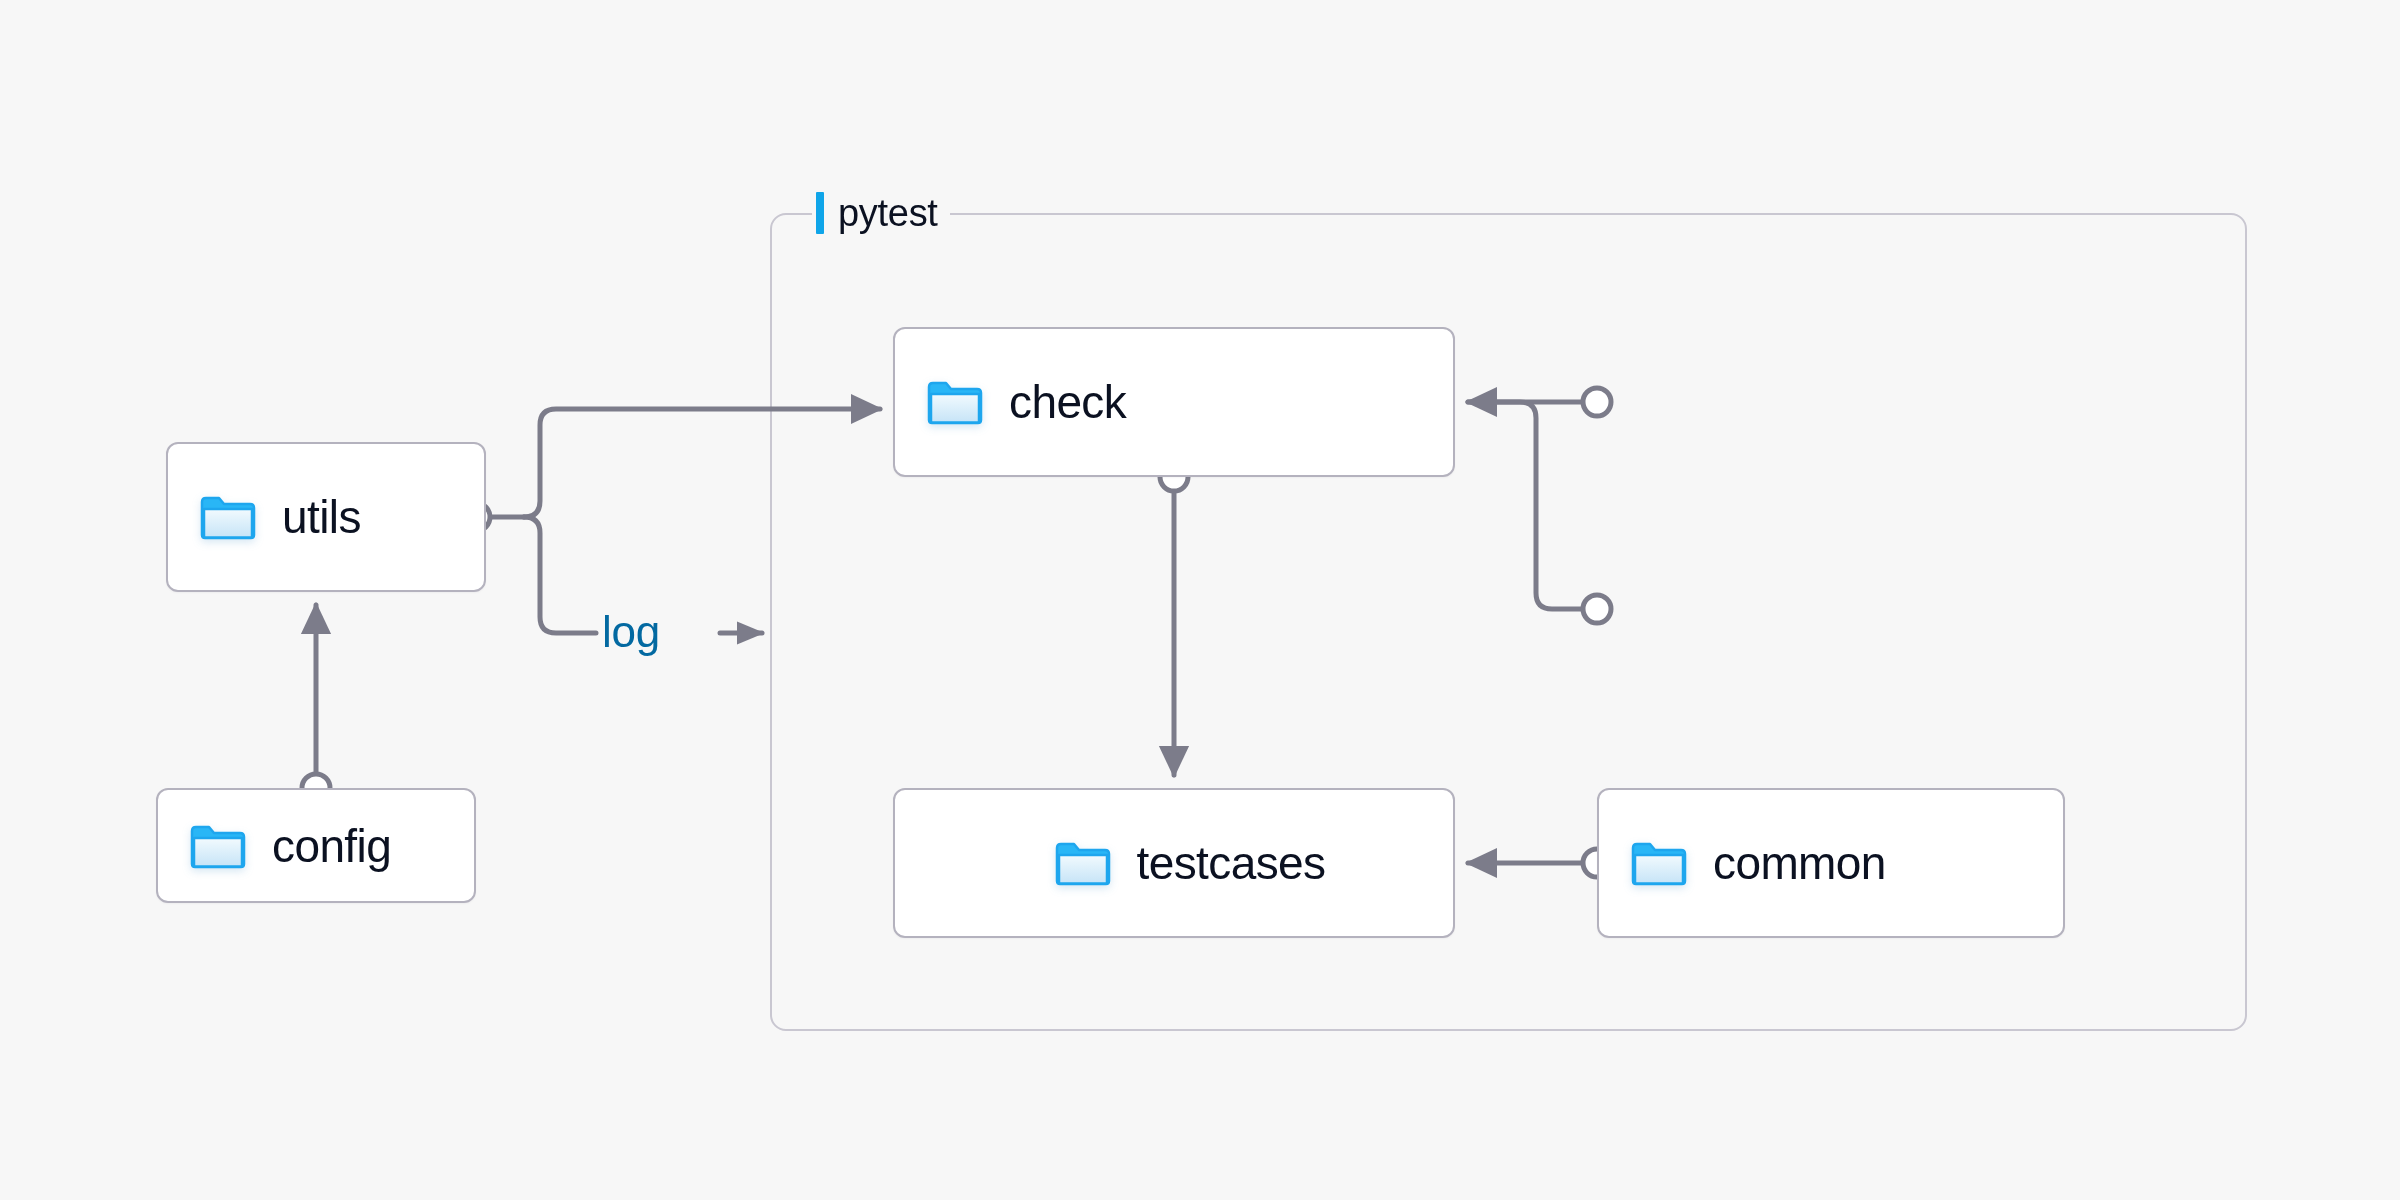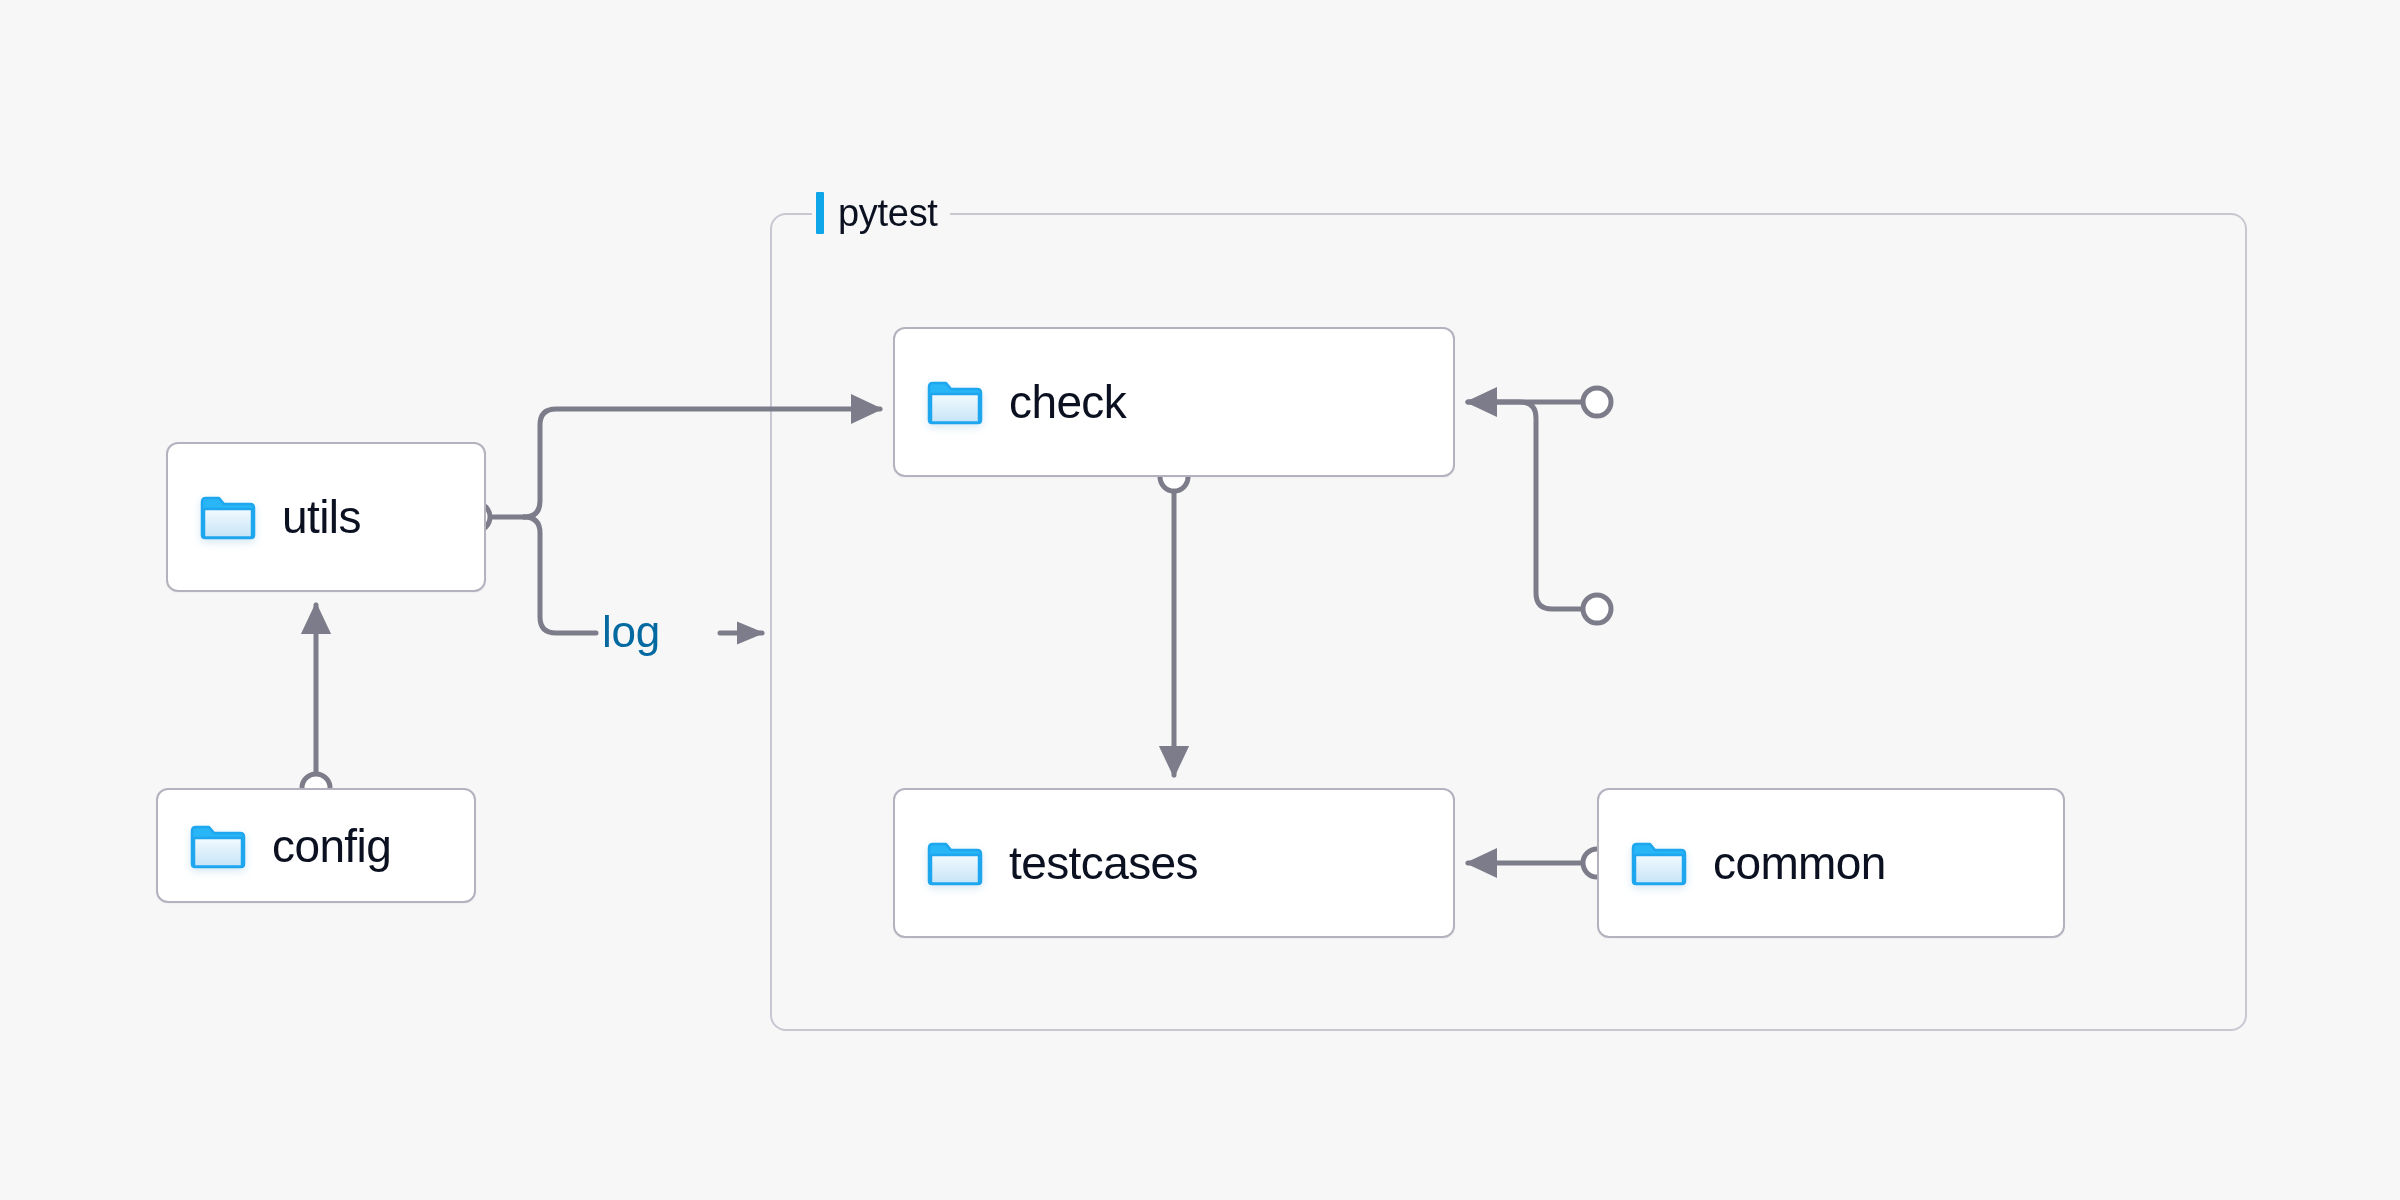--- a/index.html
+++ b/index.html
@@ -184,21 +184,21 @@
       <span class="folder-icon">
         <svg viewBox="0 0 56 46" width="56" height="46">
           <path d="M2 8 Q2 4 6 4 L19 4 L24 10 L50 10 Q54 10 54 14 L54 41 Q54 44 51 44 L5 44 Q2 44 2 41 Z" fill="#29b6f6" stroke="#1ea6ee" stroke-width="2.5" stroke-linejoin="round"></path>
           <path d="M4 15 L52 15 L52 42 Q52 43.5 50.5 43.5 L5.5 43.5 Q4 43.5 4 42 Z" fill="url(#folderGrad)" stroke="#1ea6ee" stroke-width="2.5" stroke-linejoin="round"></path>
         </svg>
       </span>
       <span class="node-label">check</span>
     </div>
   </div>
 
-  <div class="node" style="left:893px; top:788px; width:562px; height:150px;">
+  <div class="node" style="left:893px; top:788px; width:562px; height:150px;justify-content:center;">
     <div class="node-inner">
       <span class="folder-icon">
         <svg viewBox="0 0 56 46" width="56" height="46">
           <path d="M2 8 Q2 4 6 4 L19 4 L24 10 L50 10 Q54 10 54 14 L54 41 Q54 44 51 44 L5 44 Q2 44 2 41 Z" fill="#29b6f6" stroke="#1ea6ee" stroke-width="2.5" stroke-linejoin="round"></path>
           <path d="M4 15 L52 15 L52 42 Q52 43.5 50.5 43.5 L5.5 43.5 Q4 43.5 4 42 Z" fill="url(#folderGrad)" stroke="#1ea6ee" stroke-width="2.5" stroke-linejoin="round"></path>
         </svg>
       </span>
       <span class="node-label">testcases</span>
     </div>
   </div>

